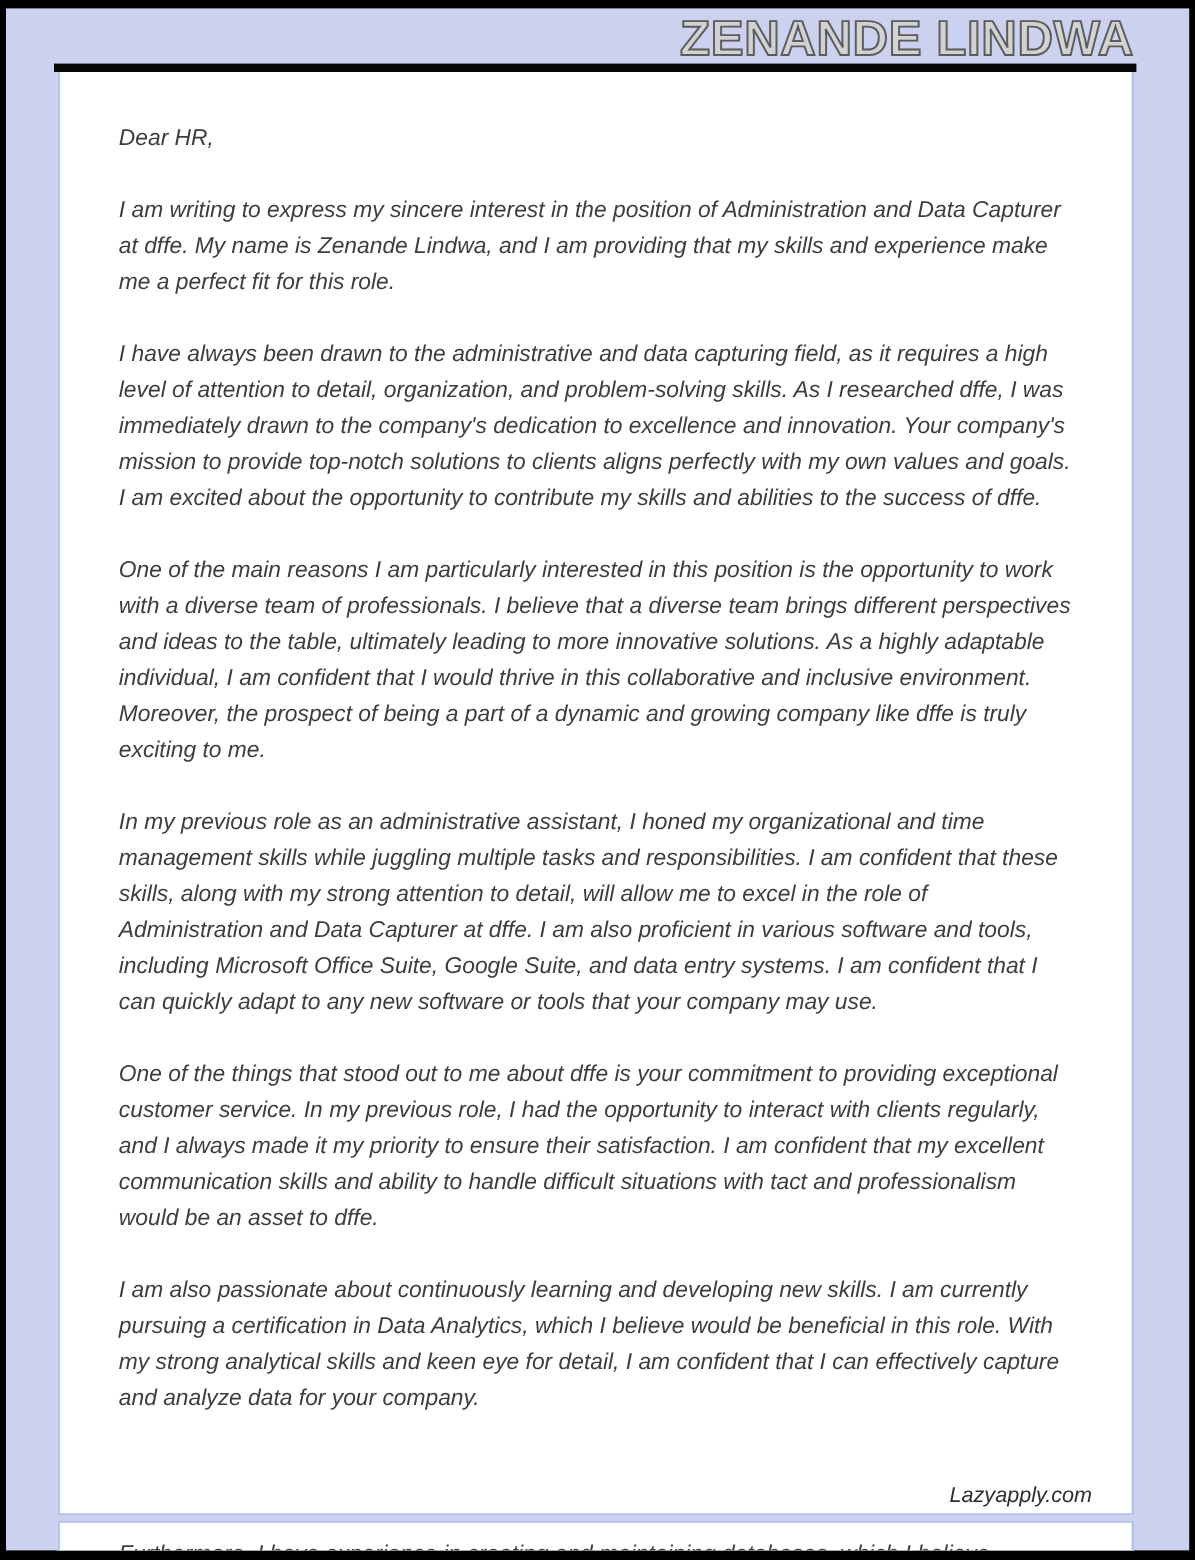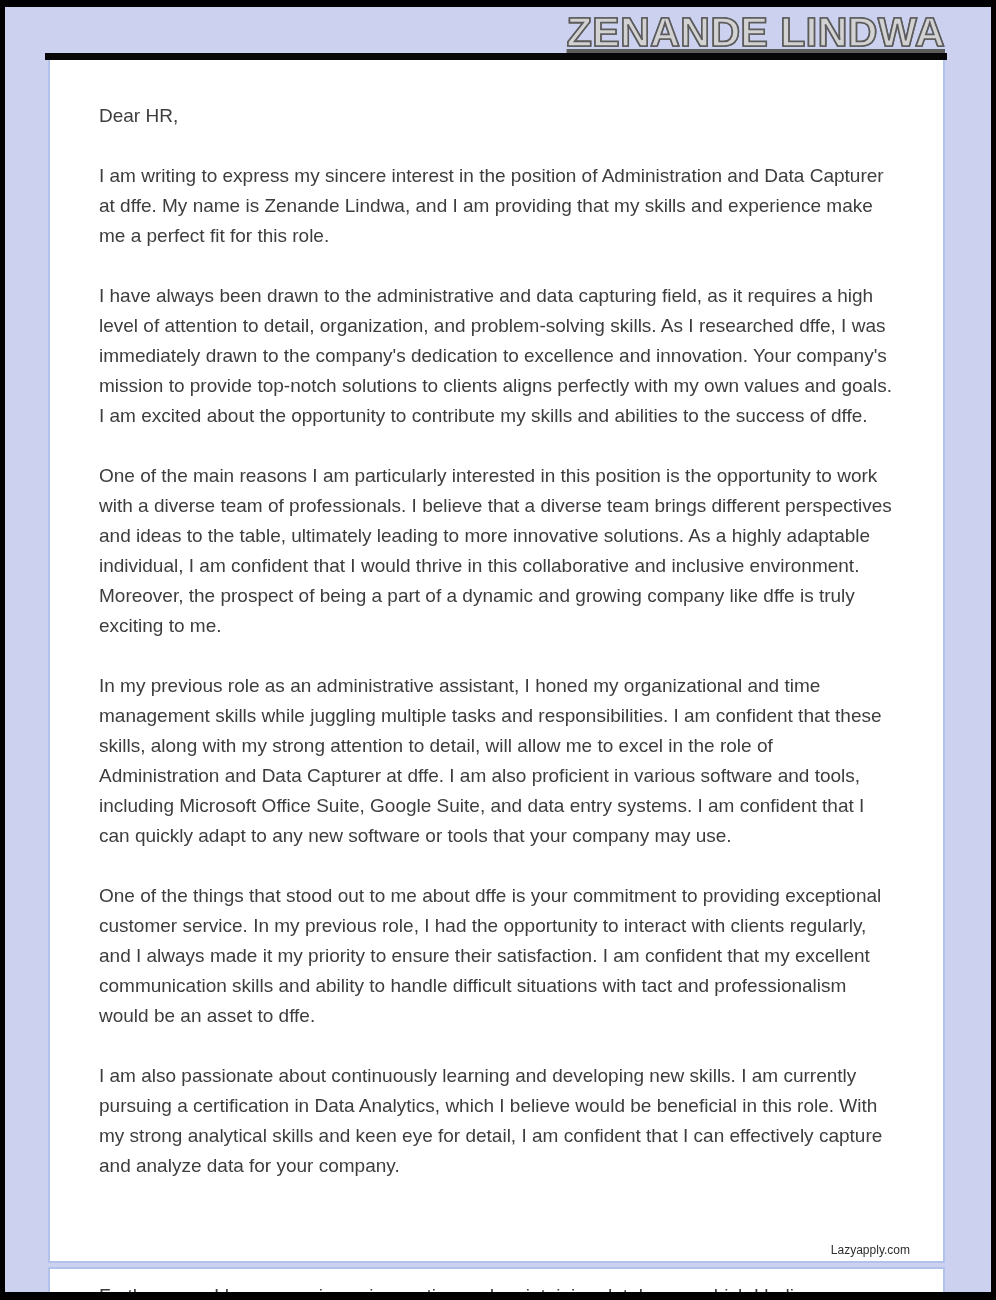--- a/index.html
+++ b/index.html
@@ -28,38 +28,38 @@
     top: 2px;
     right: 46px;
     font-size: 41px;
     font-weight: bold;
     letter-spacing: 0.5px;
     color: #d2d2d2;
     -webkit-text-stroke: 1.6px #5c5c5c;
     text-shadow: 0 0 1px #6a6a6a;
     white-space: nowrap;
     font-family: "Liberation Sans", sans-serif;
-    text-decoration: underline;
   }
   .top-rule {
     position: absolute;
     left: 40px;
     right: 44px;
     top: 46px;
     height: 7px;
     background: #070707;
     z-index: 3;
   }
   .page {
     position: absolute;
     left: 43px;
     right: 46px;
     background: #ffffff;
     border: 2px solid #b3c2ea;
     box-sizing: border-box;
+    font-style: italic;
   }
   .page-1 {
     top: 50px;
     height: 1206px;
     z-index: 2;
   }
   .page-2 {
     top: 1260px;
     height: 60px;
     z-index: 2;
@@ -78,21 +78,21 @@
     font-size: 19px;
     line-height: 30px;
     color: #3d3d3d;
     white-space: nowrap;
     overflow: hidden;
   }
   .watermark {
     position: absolute;
     right: 33px;
     bottom: 4px;
-    font-size: 12px;
+    font-size: 18px;
     color: #2e2e2e;
   }
 </style>
 </head>
 <body>
 
 <div class="surface">
 
   <div class="header-title">ZENANDE LINDWA</div>
 

